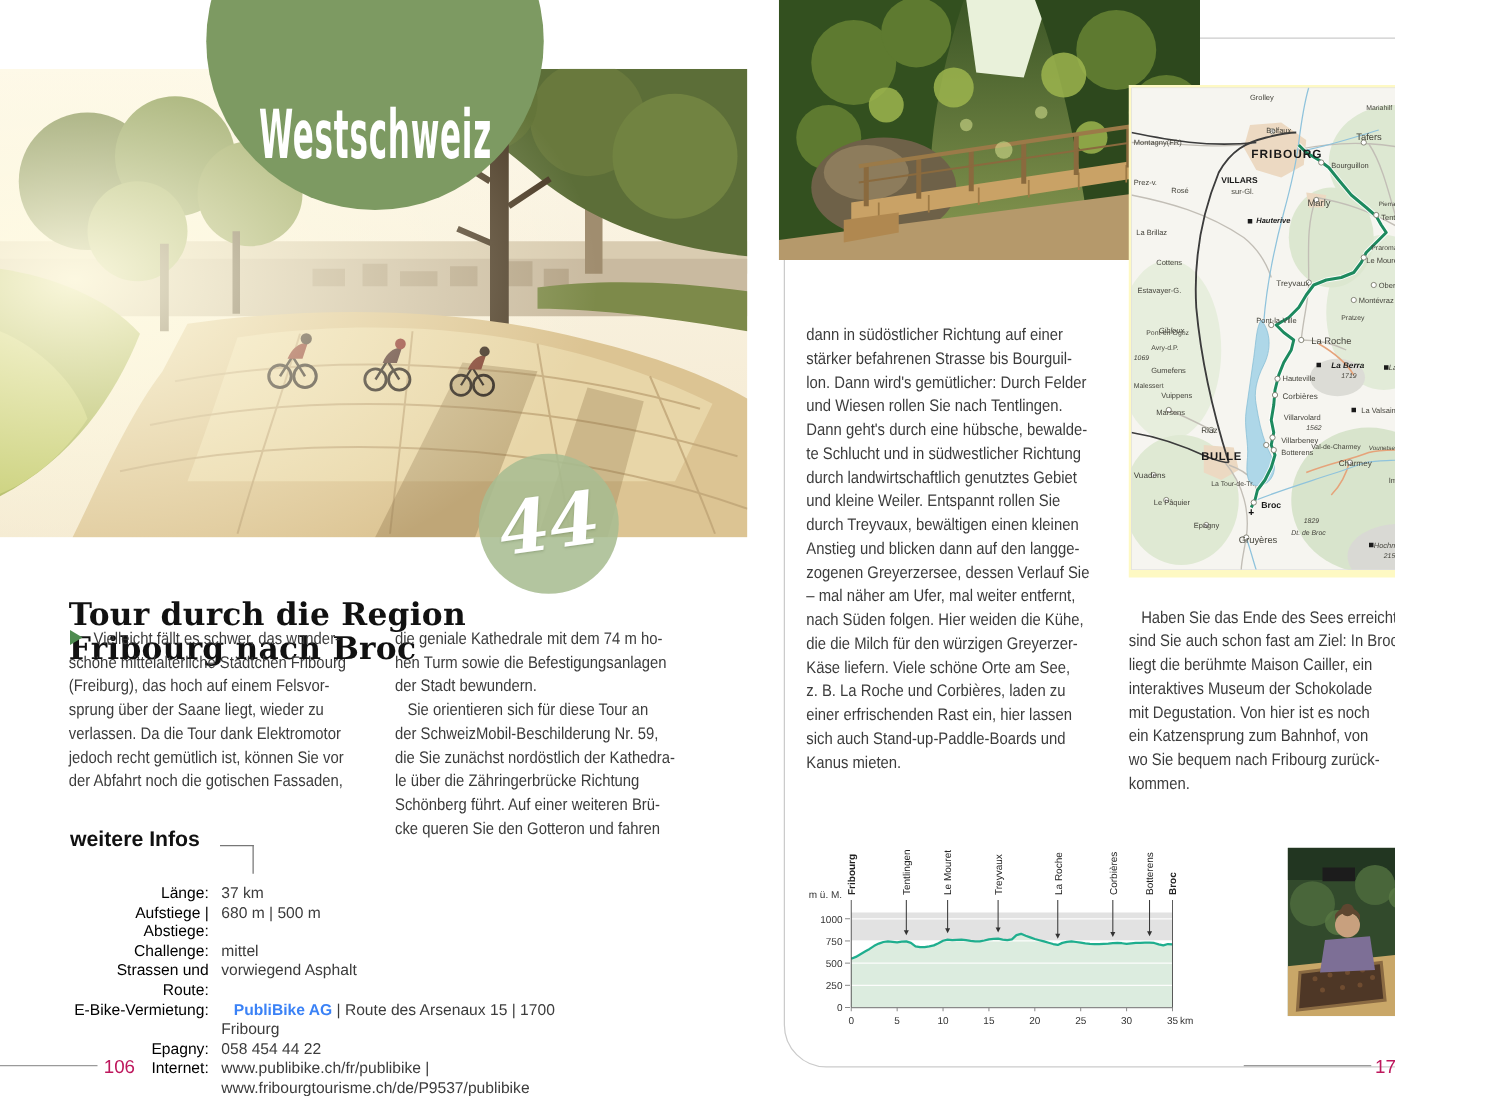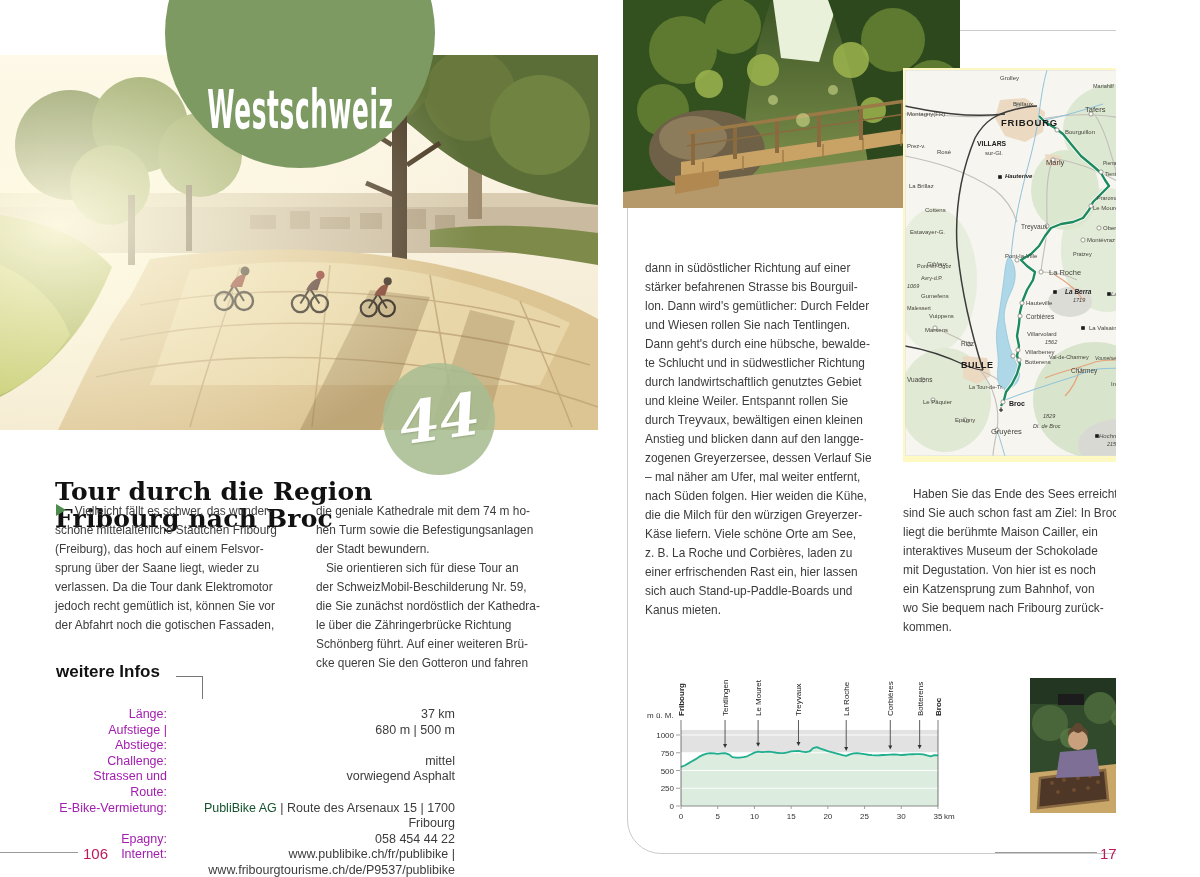--- a/index.html
+++ b/index.html
@@ -21,23 +21,23 @@
   .col{position:absolute;white-space:pre-line;font-size:13.5px;line-height:19px;color:#3c3c3c;
        width:300px;transform:scaleX(.88);transform-origin:0 0;}
   .bullet{position:absolute;left:56px;top:504px;width:0;height:0;z-index:2;
           border-left:10px solid #4d8b4f;border-top:6px solid transparent;border-bottom:6px solid transparent;}
   .infos-head{position:absolute;left:56px;top:662px;font-family:Liberation Sans, sans-serif;font-weight:700;
           font-size:17px;color:#111;}
   .infos-decor{position:absolute;left:176px;top:676px;width:26px;height:22px;
           border-top:1px solid #777;border-right:1px solid #777;}
   .infos-rows{position:absolute;left:55px;top:707px;width:400px;font-size:12.5px;line-height:15.6px;}
   .infos-row{display:grid;grid-template-columns:122px auto;}
-  .infos-row .lbl{text-align:right;padding-right:10px;color:#a21caf;}
-  .infos-row .val{color:#3c3c3c;text-align:right;}
-  .infos-row .val b{font-weight:400;color:#14532d;padding-left:10px;}
+  .infos-row .lbl{text-align:right;padding-right:10px;color:#000000;}
+  .infos-row .val{color:#3c3c3c;}
+  .infos-row .val b{font-weight:700;color:#3b82f6;padding-left:10px;}
   .folio{position:absolute;top:845px;font-size:15px;color:#be185d;}
   .folio-line{position:absolute;top:852px;height:1px;background:#9a9a9a;}
   
   .card{position:absolute;left:627px;top:30px;width:542px;height:822px;border:1px solid #cbcbcb;
         border-radius:34px;background:#fff;}
   .map-box{position:absolute;left:903px;top:68px;width:247px;height:390px;background:#fef9c3;
         padding:2px;z-index:4;}
   .tab-circle{position:absolute;left:1140px;top:496px;width:168px;height:168px;border-radius:50%;
         background:#156a5a;z-index:7;}
   .tab-text{position:absolute;left:1176px;top:580px;transform:translate(-50%,-50%) rotate(-90deg);

